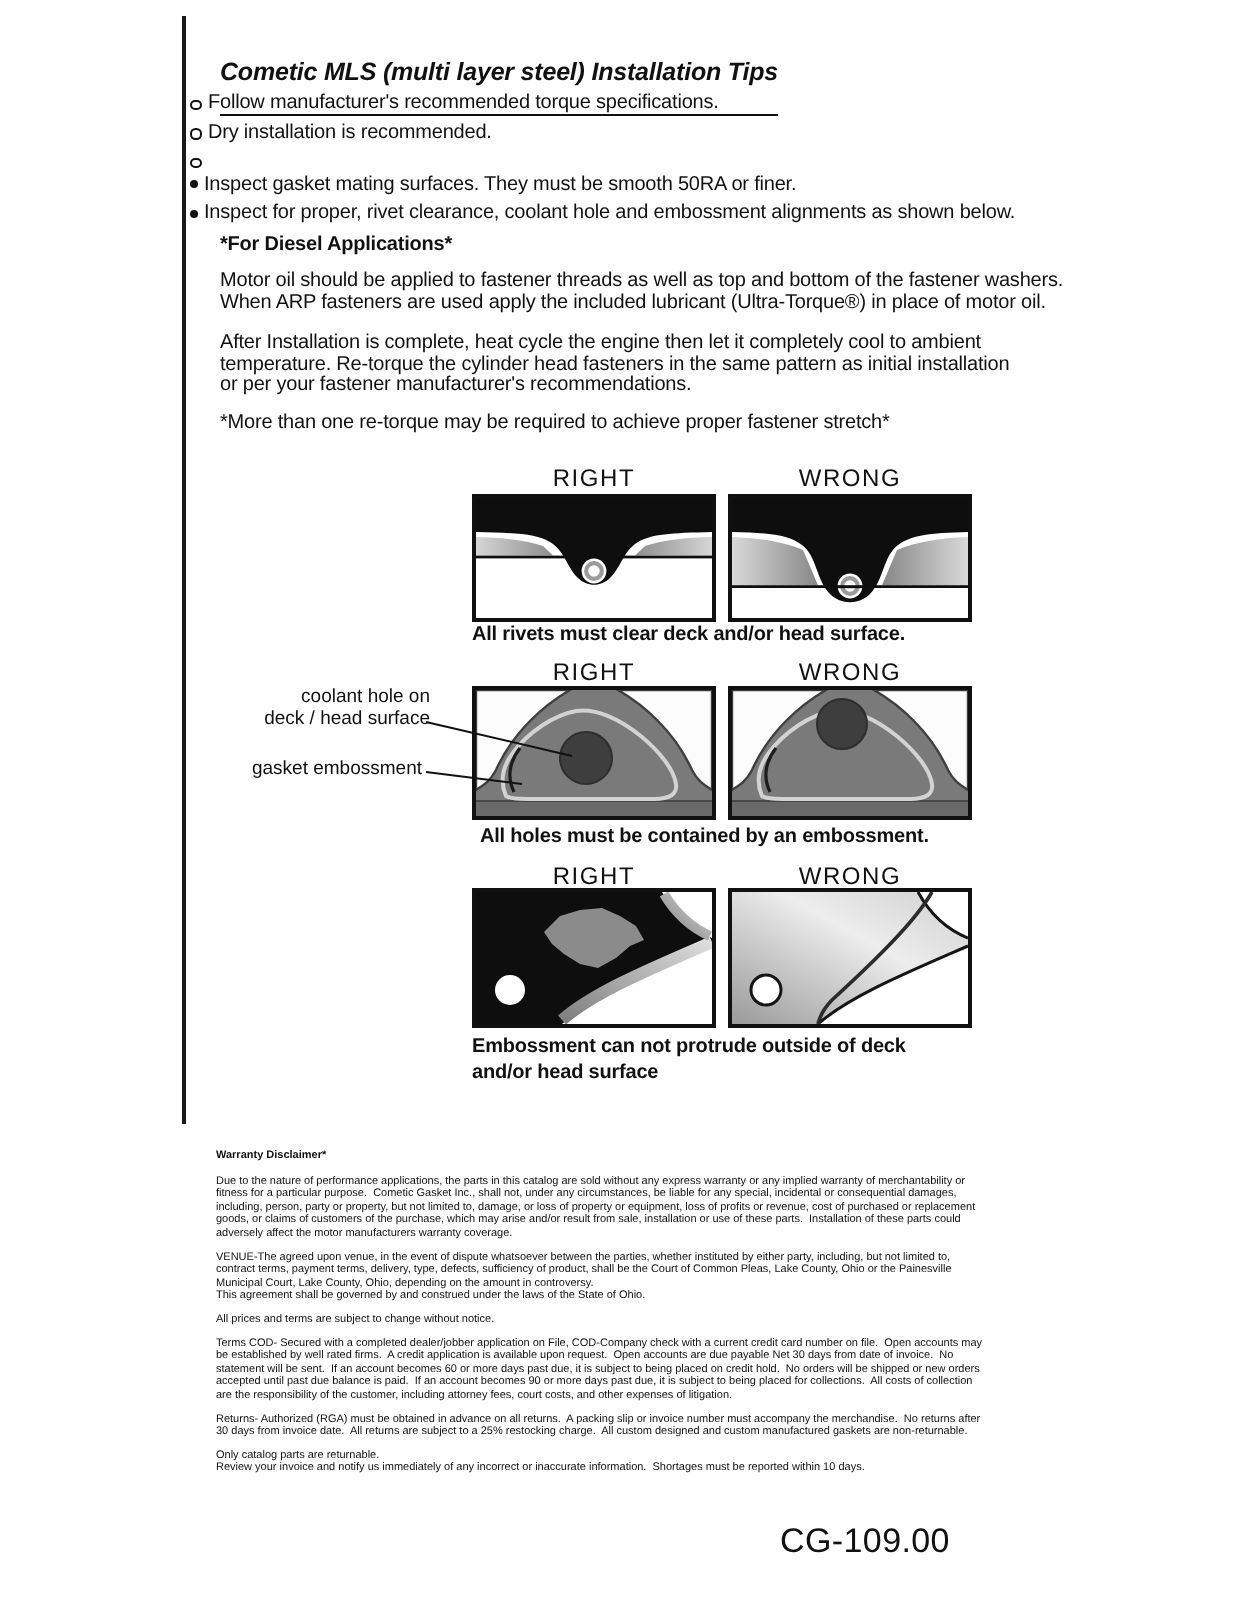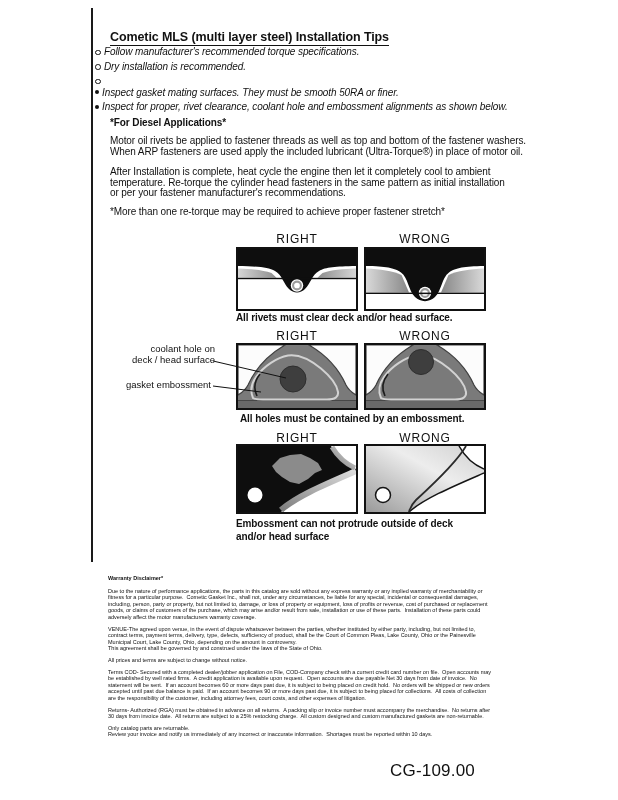--- a/index.html
+++ b/index.html
@@ -1,20 +1,20 @@
 <!DOCTYPE html>
 <html><head>
 <meta charset="utf-8">
 <style>
   html,body{margin:0;padding:0;background:#fff;}
   .page{position:relative;width:618px;height:800px;background:#ffffff;
         font-family:"Liberation Sans",sans-serif;color:#111;overflow:hidden;}
   .abs{position:absolute;}
   .title{font-weight:bold;font-size:12.5px;letter-spacing:-0.1px;
-         border-bottom:1.5px solid #111;padding-bottom:1px;display:inline-block;}
+         border-bottom:1.5px solid #111;padding-bottom:14px;display:inline-block;font-style:italic;}
   .body-text{font-size:10px;line-height:10.7px;letter-spacing:-0.1px;}
   .pre{white-space:pre;}
   .bullet-row{display:flex;align-items:flex-start;margin-bottom:3.8px;}
   .b-open{width:3.5px;height:3.5px;border:1px solid #111;border-radius:50%;
           margin:2.5px 3.5px 0 0;flex:none;}
   .b-fill{width:4px;height:4px;background:#111;border-radius:50%;
           margin:2.5px 3px 0 0;flex:none;}
   .sub{text-align:center;}
   .h-diesel{font-size:10px;font-weight:bold;letter-spacing:-0.1px;}
   .fig-label{font-size:12px;letter-spacing:0.8px;text-align:center;width:122px;}
@@ -32,21 +32,21 @@
 <body>
 
 <div class="page">
 
   <div class="abs left-rule" style="left:91px;top:8px;height:554px;"></div>
 
   <div class="abs" style="left:110px;top:27px;">
     <span class="title">Cometic MLS (multi layer steel) Installation Tips</span>
   </div>
 
-  <div class="abs body-text" style="left:95px;top:47px;width:460px;font-style:italic;">
+  <div class="abs body-text" style="left:95px;top:47px;width:460px;">
     <div class="bullet-row">
       <span class="b-open"></span>
       <span>Follow manufacturer's recommended torque specifications.</span>
     </div>
     <div class="bullet-row">
       <span class="b-open"></span>
       <span>Dry installation is recommended.</span>
     </div>
     <div class="bullet-row">
       <span class="b-open"></span>
@@ -55,21 +55,21 @@
       <span class="b-fill"></span>
       <span>Inspect gasket mating surfaces.  They must be smooth 50RA or finer.</span>
     </div>
     <div class="bullet-row sub">
       <span class="b-fill"></span>
       <span>Inspect for proper, rivet clearance, coolant hole and embossment alignments as shown below.</span>
     </div>
   </div>
 
   <div class="abs h-diesel" style="left:110px;top:117px;">*For Diesel Applications*</div>
-  <div class="abs body-text pre" style="left:110px;top:136px;">Motor oil rivets be applied to fastener threads as well as top and bottom of the fastener washers.
+  <div class="abs body-text pre" style="left:110px;top:136px;">Motor oil should be applied to fastener threads as well as top and bottom of the fastener washers.
 When ARP fasteners are used apply the included lubricant (Ultra-Torque®) in place of motor oil.</div>
   <div class="abs body-text pre" style="left:110px;top:167px;">After Installation is complete, heat cycle the engine then let it completely cool to ambient
 temperature. Re-torque the cylinder head fasteners in the same pattern as initial installation
 or per your fastener manufacturer's recommendations.</div>
   <div class="abs body-text" style="left:110px;top:207px;">*More than one re-torque may be required to achieve proper fastener stretch*</div>
 
   <div class="abs fig-label" style="left:236px;top:232px;">RIGHT</div>
   <div class="abs fig-label" style="left:364px;top:232px;">WRONG</div>
 
   <div class="abs panel" style="left:236px;top:247px;">

